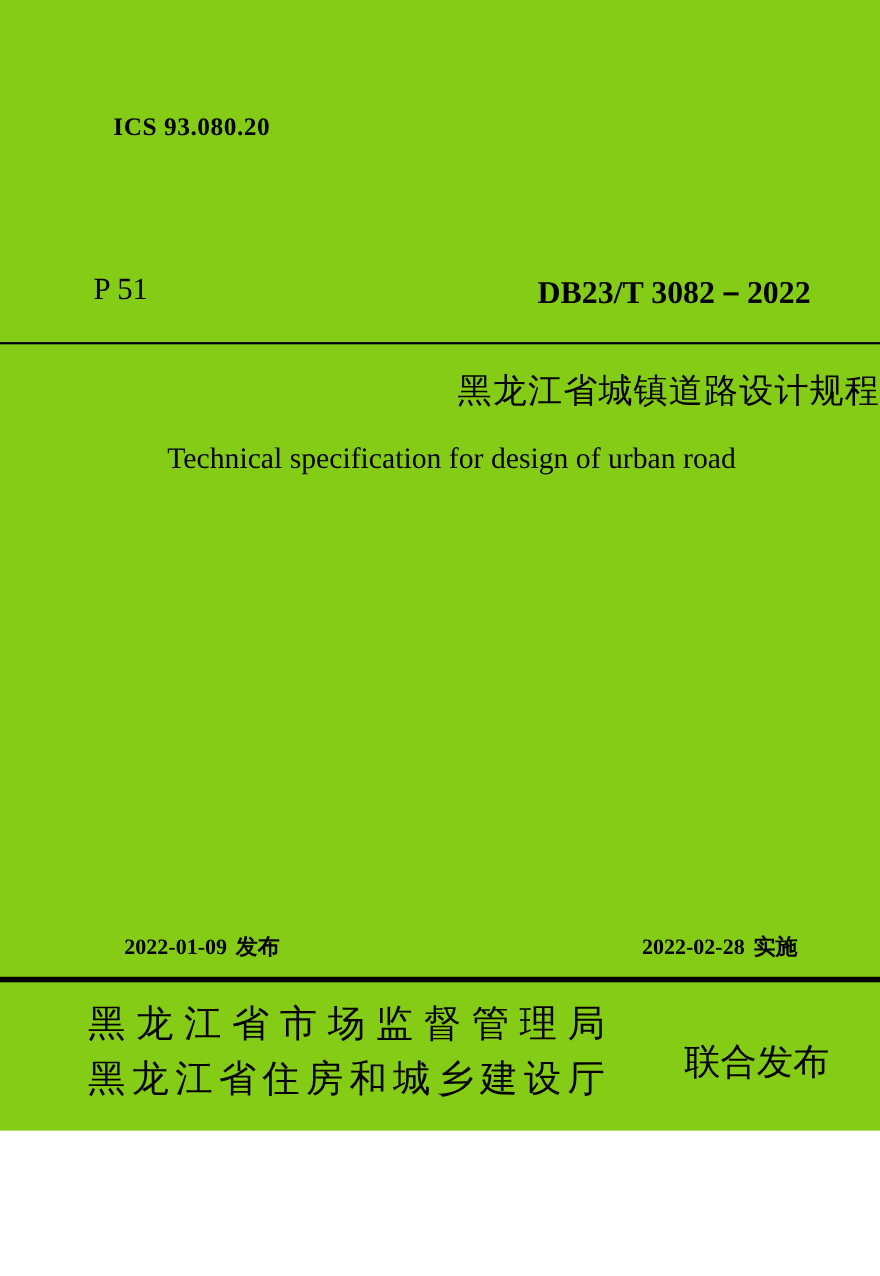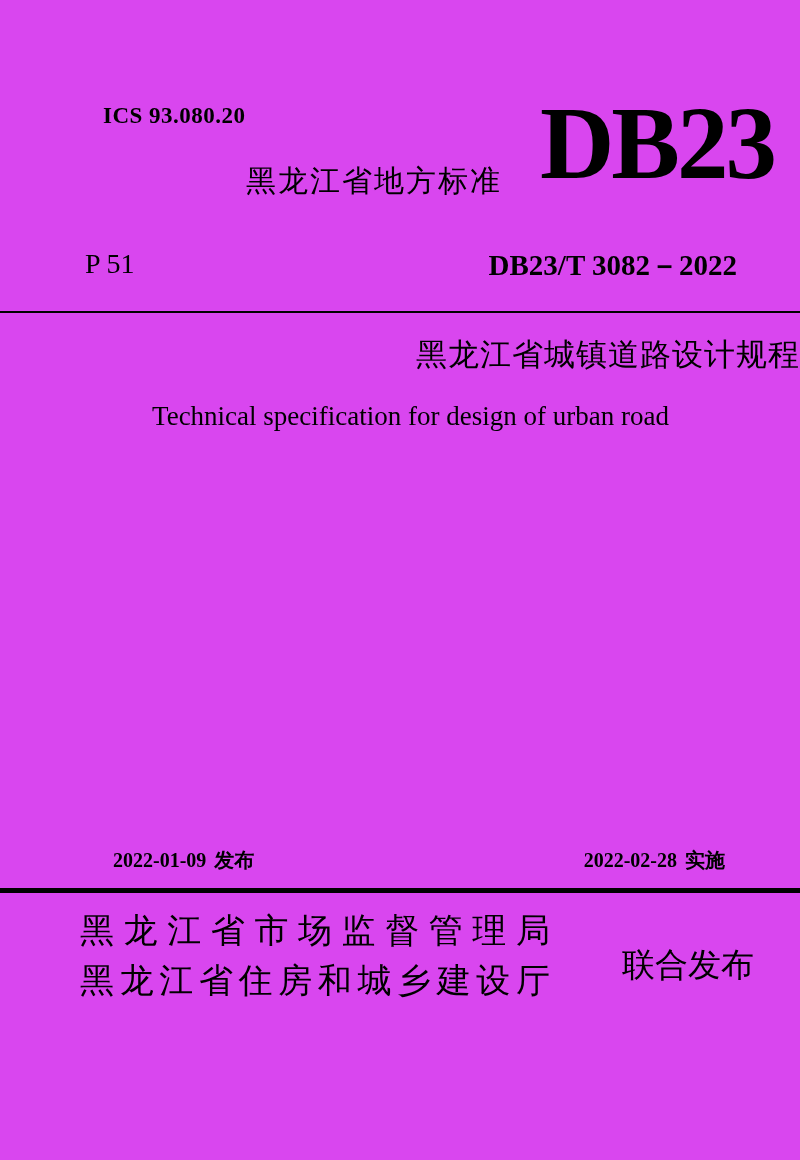--- a/index.html
+++ b/index.html
@@ -1,21 +1,21 @@
 <!DOCTYPE html>
 <html><head>
 <meta charset="utf-8">
 <style>
   * { margin: 0; padding: 0; box-sizing: border-box; }
   html, body { background: #ffffff; }
   .page {
     position: relative;
     width: 800px;
-    height: 1160px;
-    background: #d946ef;
+    height: 1028px;
+    background: #84cc16;
     color: #000000;
     overflow: hidden;
     font-family: "Liberation Serif", serif;
   }
   .serif  { font-family: "Liberation Serif", serif; }
   .sans   { font-family: "Liberation Sans", sans-serif; }
 
   .ics {
     position: absolute;
     left: 103px; top: 103px;
@@ -109,23 +109,21 @@
     margin-left: 32px;
   }
 </style>
 </head>
 <body>
 
 <div class="page">
 
   <div class="ics serif">ICS 93.080.20</div>
 
-  <div class="std-category sans">黑龙江省地方标准</div>
 
-  <div class="std-code serif">DB23</div>
 
   <div class="classification serif">P 51</div>
 
   <div class="std-number serif">DB23/T 3082－2022</div>
 
   <div class="rule-top"></div>
 
   <div class="title-zh serif">黑龙江省城镇道路设计规程</div>
 
   <div class="title-en serif">Technical specification for design of urban road</div>

